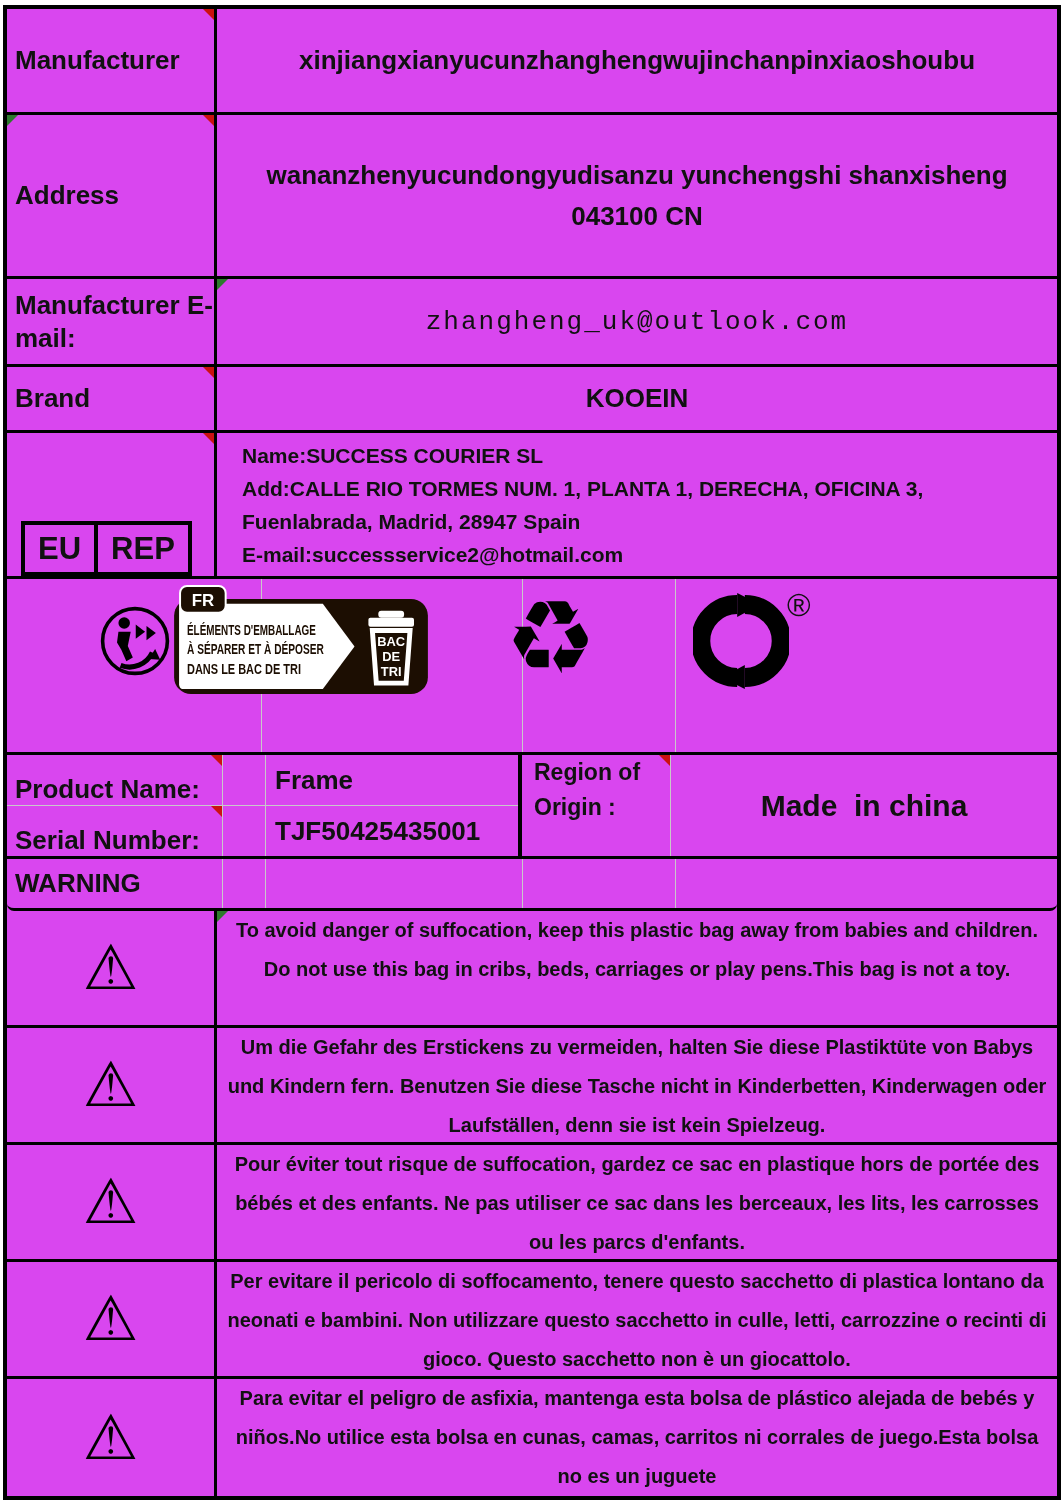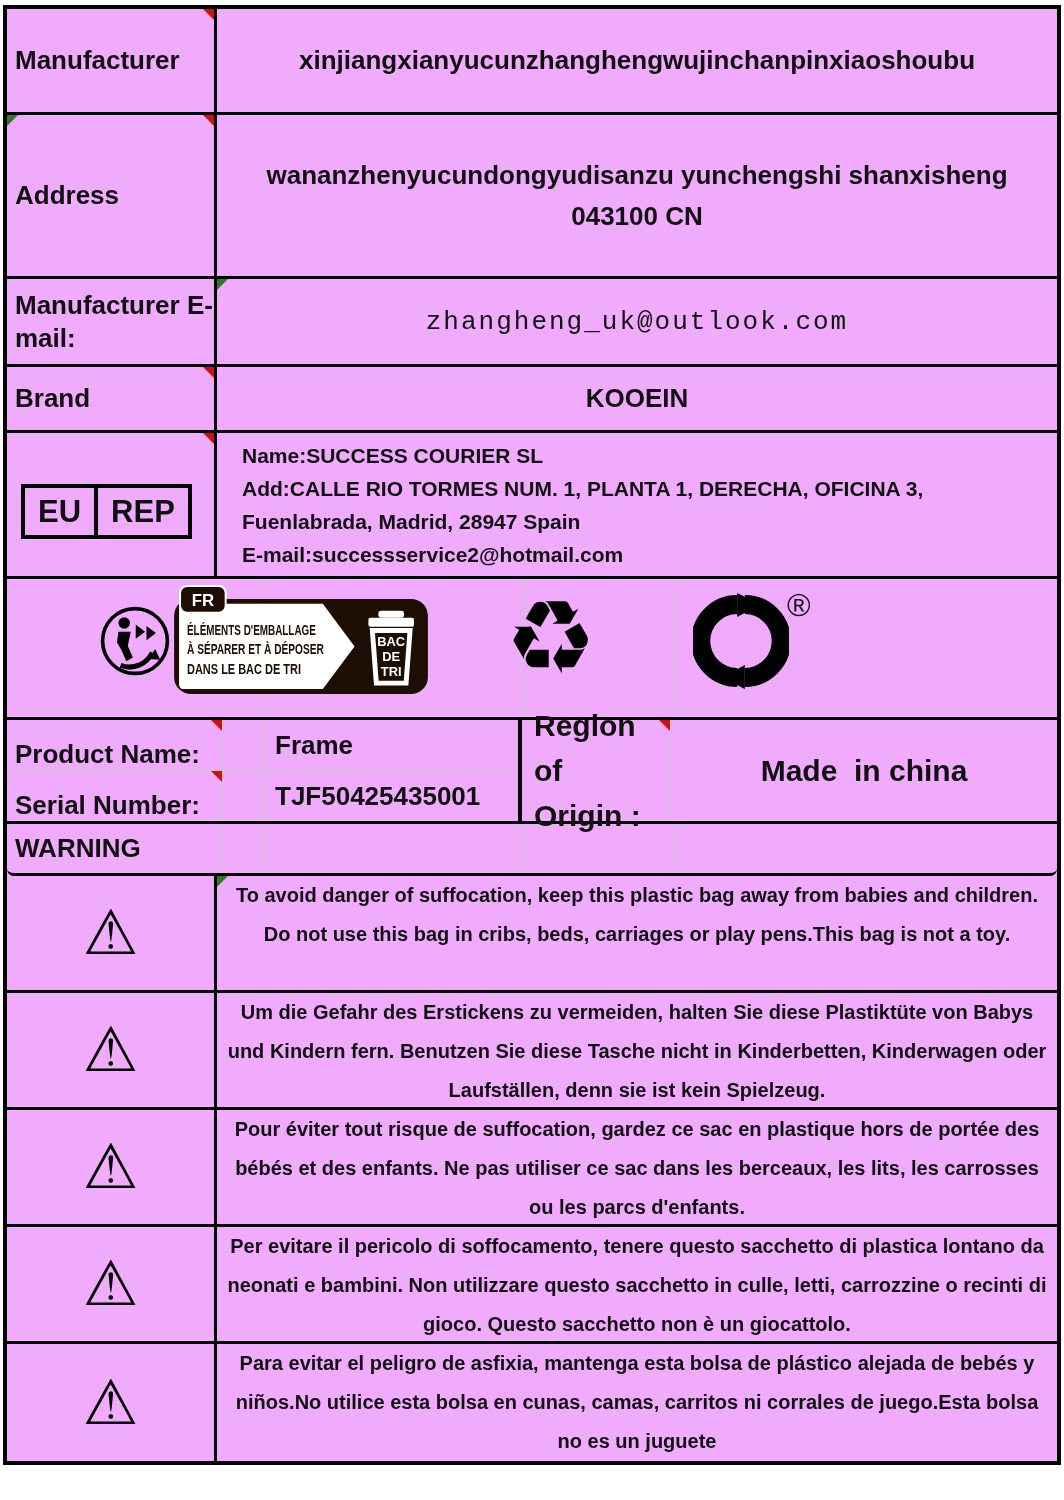--- a/index.html
+++ b/index.html
@@ -10,42 +10,42 @@
     --ink:#111111;
   }
   html,body{margin:0;padding:0;background:#ffffff;}
   body{
     width:1064px;height:1500px;position:relative;
     font-family:"Liberation Sans", sans-serif;color:var(--ink);
     -webkit-font-smoothing:antialiased;
   }
   .sheet{
     position:absolute;left:3px;top:5px;width:1050px;
-    border:4px solid var(--border);background:#f0abfc;
+    border:4px solid var(--border);background:#d946ef;
   }
   .row{position:relative;display:flex;border-bottom:3px solid var(--border);box-sizing:border-box;}
   .row:last-child{border-bottom:none;}
   .label-cell{
     width:210px;min-width:210px;border-right:3px solid var(--border);box-sizing:border-box;
     display:flex;align-items:center;padding-left:8px;
     font-weight:bold;font-size:26px;line-height:1.25;position:relative;
   }
   .value-cell{
     flex:1;display:flex;align-items:center;justify-content:center;
     font-weight:bold;font-size:26px;text-align:center;position:relative;padding:0 10px;border-radius:15px;
   }
   .r1{height:106px;} .r2{height:164px;} .r3{height:88px;} .r4{height:66px;}
-  .r5{height:146px;} .r6{height:141px;} .r7{height:104px;} .r8{height:52px;border-radius:7px;}
+  .r5{height:146px;} .r6{height:176px;} .r7{height:104px;} .r8{height:52px;border-radius:7px;}
   .rw{height:117px;}
 
   .addr-val{max-width:790px;line-height:1.55;}
   .email-val{font-family:"Liberation Mono", monospace;font-weight:normal;font-size:26px;letter-spacing:2px;}
 
   
-  .eurep-cell{align-items:center;padding-top:14px;}
+  .eurep-cell{align-items:flex-end;padding-top:14px;}
   .eurep-box{display:flex;border:4px solid var(--border);margin-left:6px;}
   .eurep-box span{display:block;padding:8px 13px;font-size:31px;font-weight:bold;line-height:1;}
   .eurep-box span:first-child{border-right:4px solid var(--border);}
   .eurep-text{flex-direction:column;align-items:flex-start;justify-content:center;padding-left:25px;text-align:left;}
   .eurep-text div{font-size:21px;font-weight:bold;line-height:33px;}
 
   
   .mk{position:absolute;width:11px;height:11px;z-index:5;}
   .mk-r{top:0;right:0;background:var(--red);clip-path:polygon(0 0,100% 0,100% 100%);}
   .mk-g{top:0;left:0;background:var(--green);clip-path:polygon(0 0,100% 0,0 100%);}
@@ -59,21 +59,21 @@
   .greendot{position:absolute;left:686px;top:12px;}
   .regmark{position:absolute;left:780px;top:8px;font-size:32px;font-weight:normal;}
 
   
   .pbox{width:515px;min-width:515px;border-right:4px solid var(--border);box-sizing:border-box;position:relative;display:flex;flex-direction:column;}
   .p-sub{display:flex;height:51px;align-items:center;position:relative;}
   .p-sub.first{border-bottom:1px solid var(--grid);}
   .p-lab{width:207px;min-width:207px;padding-left:8px;border-right:1px solid var(--grid);font-weight:bold;font-size:26px;align-self:stretch;display:flex;align-items:flex-end;position:relative;}
   .p-spacer{width:42px;min-width:42px;border-right:1px solid var(--grid);align-self:stretch;}
   .p-val{padding-left:9px;font-weight:bold;font-size:26px;}
-  .region-cell{width:149px;min-width:149px;border-right:1px solid var(--grid);box-sizing:border-box;display:flex;align-items:center;justify-content:center;text-align:left;font-weight:bold;font-size:30px;line-height:1.5;position:relative;padding:0 12px;}
+  .region-cell{width:149px;min-width:149px;border-right:1px solid var(--grid);box-sizing:border-box;display:flex;align-items:flex-start;justify-content:center;text-align:left;font-weight:bold;font-size:23px;line-height:1.5;position:relative;padding:0 12px;}
   .made-cell{flex:1;display:flex;align-items:center;justify-content:center;font-weight:bold;font-size:30px;white-space:pre-wrap;position:relative;}
 
   
   .warnhdr{align-items:center;display:flex;padding-left:8px;font-weight:bold;font-size:26px;position:relative;}
 
   
   .wicon-cell{width:210px;min-width:210px;border-right:3px solid var(--border);box-sizing:border-box;display:flex;align-items:center;justify-content:center;position:relative;}
   .wicon{font-size:62px;line-height:1;color:#000;}
   .wtext{flex:1;display:flex;align-items:flex-start;justify-content:center;text-align:center;font-weight:bold;font-size:20px;line-height:39px;padding:0 6px;position:relative;}
 </style>

